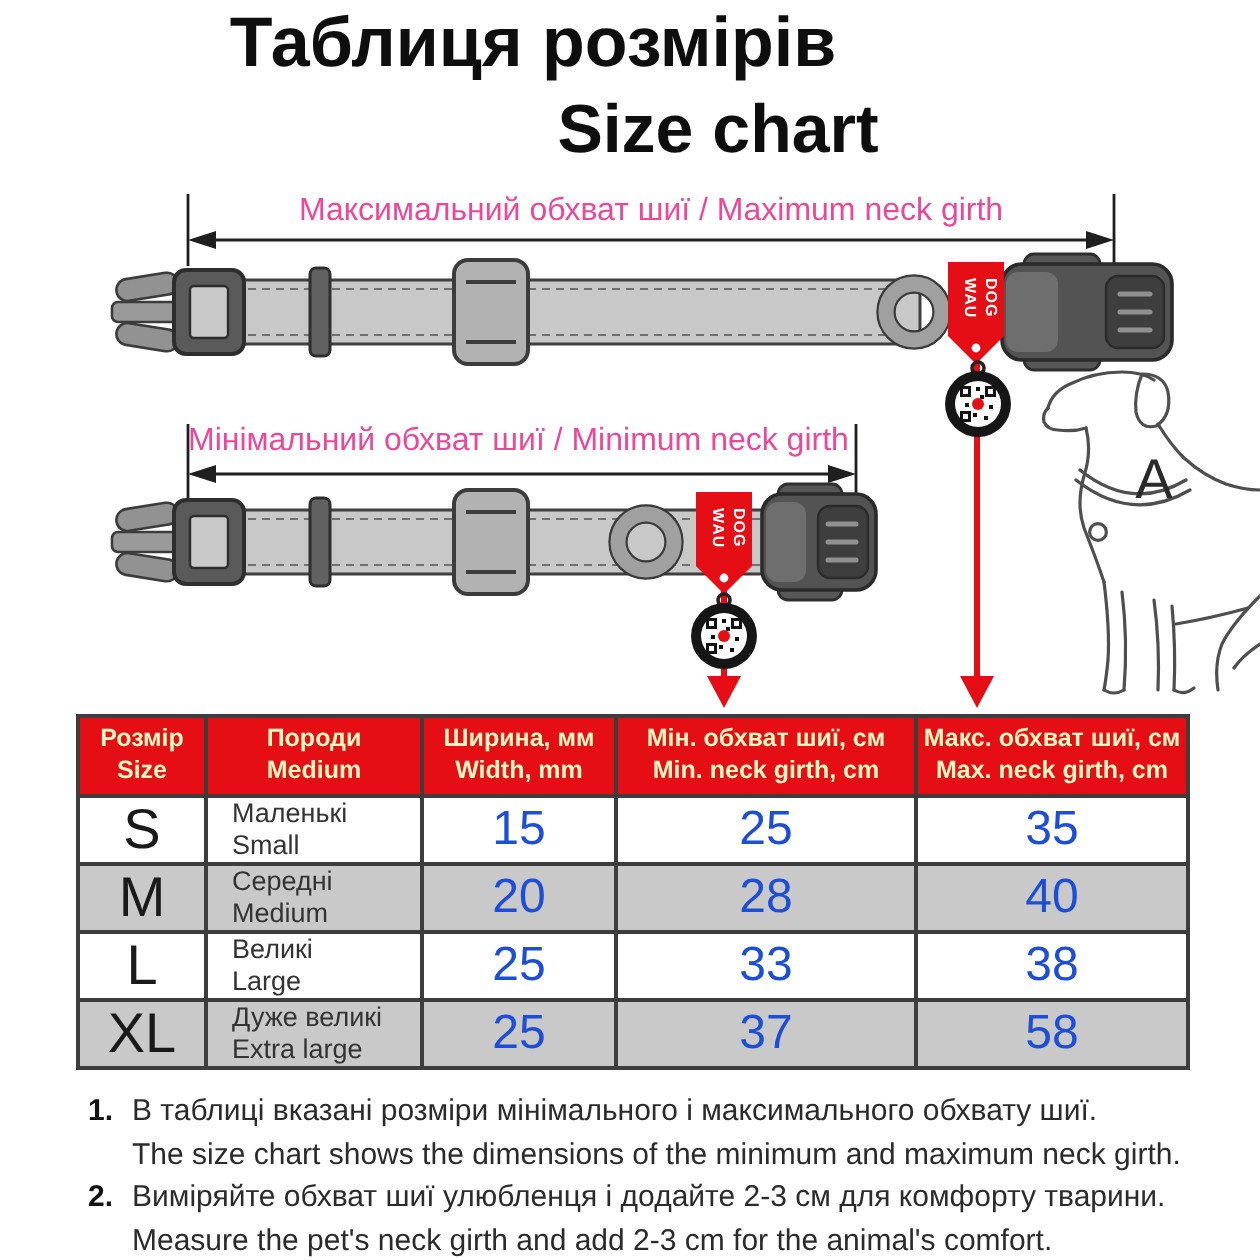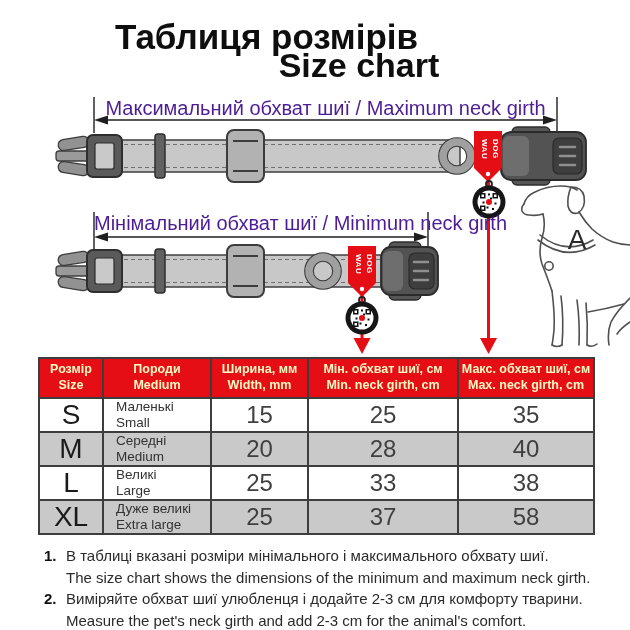--- a/index.html
+++ b/index.html
@@ -1,38 +1,38 @@
 <!DOCTYPE html>
 <html><head>
 <meta charset="utf-8">
 <style>
   html,body{margin:0;padding:0;background:#fff;}
   .page{position:relative;width:630px;height:630px;background:#ffffff;overflow:hidden;
         font-family:"Liberation Sans","DejaVu Sans",sans-serif;color:#1a1a1a;}
   .abs{position:absolute;}
-  .title-ua{left:0;top:2px;width:533px;text-align:center;font-size:35px;font-weight:700;color:#0e0e0e;margin-top:15px;}
+  .title-ua{left:0;top:2px;width:533px;text-align:center;font-size:35px;font-weight:700;color:#0e0e0e;}
   .title-en{left:0;top:46px;width:630px;text-align:center;font-size:34px;font-weight:700;color:#0e0e0e;padding-left:44px;}
-  .measure-label{font-size:20px;font-weight:500;color:#4c1d95;text-align:center;white-space:nowrap;}
+  .measure-label{font-size:16px;font-weight:500;color:#ec4899;text-align:center;white-space:nowrap;}
   .measure-max{left:94px;top:97px;width:463px;}
   .measure-min{left:94px;top:212px;width:280px;}
   .diagram-svg{left:0;top:0;width:630px;height:630px;}
   .brand{writing-mode:vertical-lr;text-orientation:mixed;color:#ffffff;font-weight:700;
          font-size:8px;line-height:1.3;letter-spacing:0.5px;}
   .brand div{display:block;}
   .brand-1{left:479px;top:139px;height:34px;}
   .brand-2{left:353px;top:254px;height:34px;}
   .neck-marker{left:560px;top:224px;width:34px;text-align:center;font-size:28px;font-weight:500;color:#2a2a2a;}
   table.size-table{left:38px;top:357px;width:555px;border-collapse:collapse;table-layout:fixed;}
   .size-table th,.size-table td{border:2px solid #3d3d3d;padding:0;}
   .size-table th{background:#e60e15;color:#fef9c3;font-size:12.5px;font-weight:700;height:38px;line-height:1.25;}
   .size-table td{height:31px;background:#ffffff;}
   .size-table tr.row-alt td{background:#c9c9c9;}
   .cell-size{text-align:center;font-size:28px;font-weight:400;color:#1a1a1a;}
   .cell-breed{text-align:left;padding-left:12px !important;font-size:13.5px;line-height:1.15;color:#333333;}
-  .cell-num{text-align:center;font-size:24px;font-weight:400;color:#404040;}
+  .cell-num{text-align:center;font-size:24px;font-weight:400;color:#1d4ed8;}
   .notes{left:44px;top:545px;width:560px;}
   .note{position:relative;padding-left:22px;font-size:15px;line-height:21.5px;color:#2b2b2b;margin:0;}
   .note .num{position:absolute;left:0;top:0;font-weight:700;color:#111111;}
 </style>
 </head>
 <body>
 
 <div class="page">
 
   <div class="abs title-ua">Таблиця розмірів</div>

